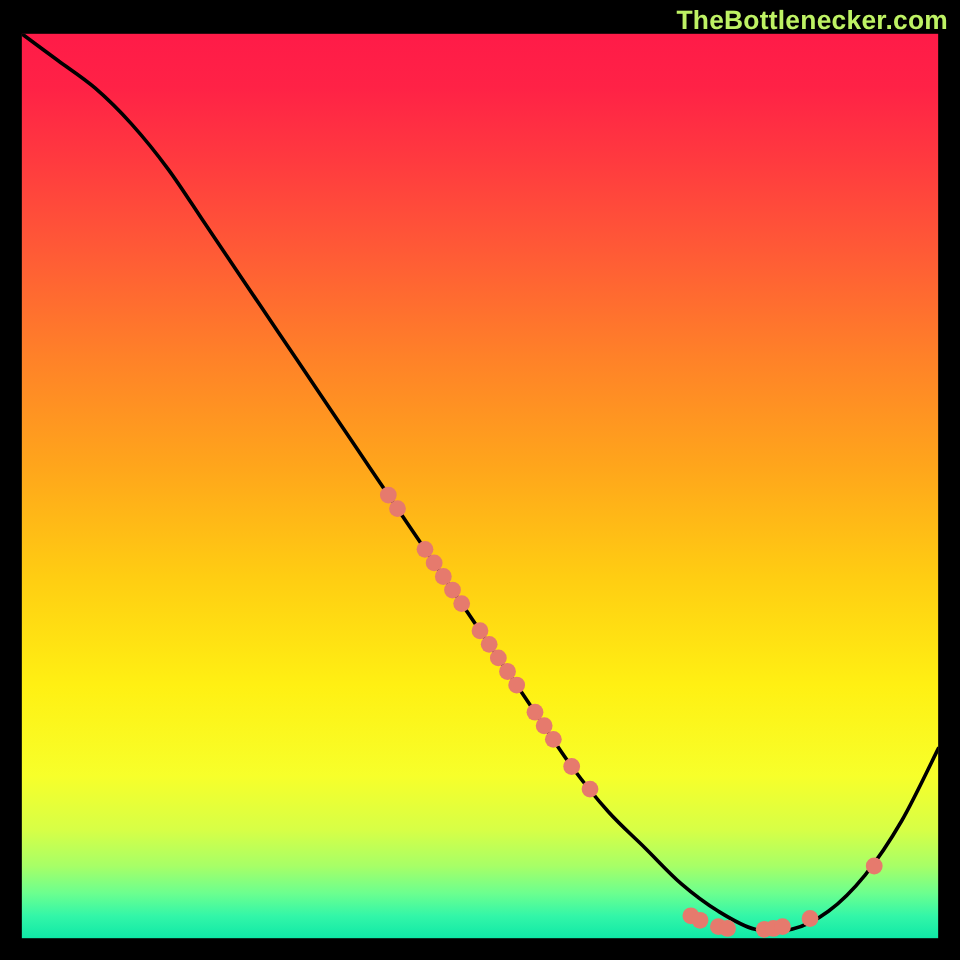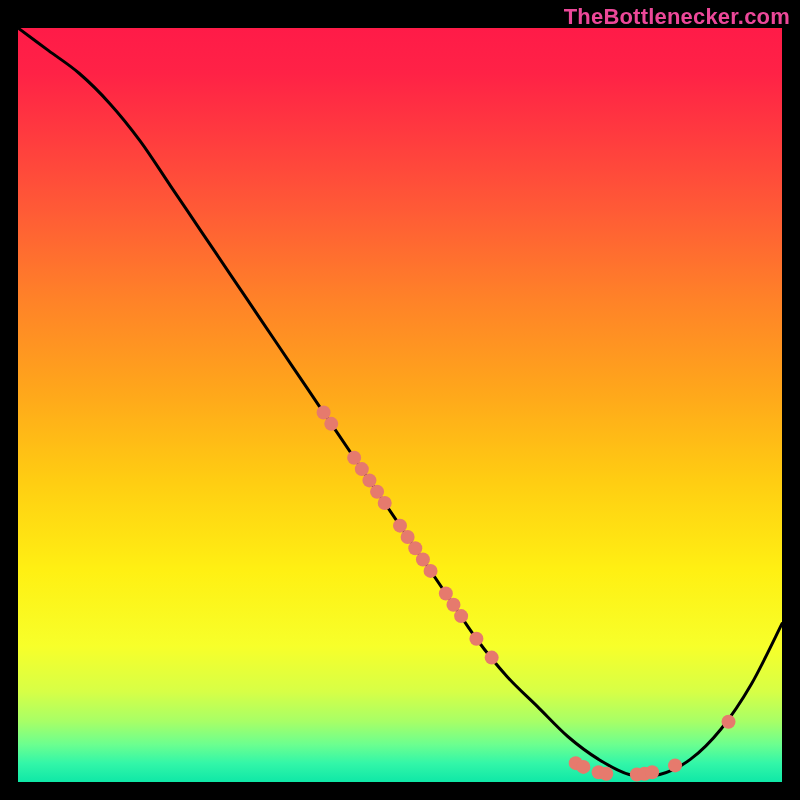--- a/index.html
+++ b/index.html
@@ -14,21 +14,21 @@
   .stage {
     position: relative;
     width: 800px;
     height: 800px;
     background: #000;
   }
   .watermark {
     position: absolute;
     top: 4px;
     right: 10px;
-    color: #ec4899;
+    color: #bef264;
     font-size: 22px;
     font-weight: 600;
     letter-spacing: 0.2px;
     z-index: 50;
   }
   .plot-wrap {
     position: absolute;
     left: 18px;
     top: 28px;
     width: 764px;

